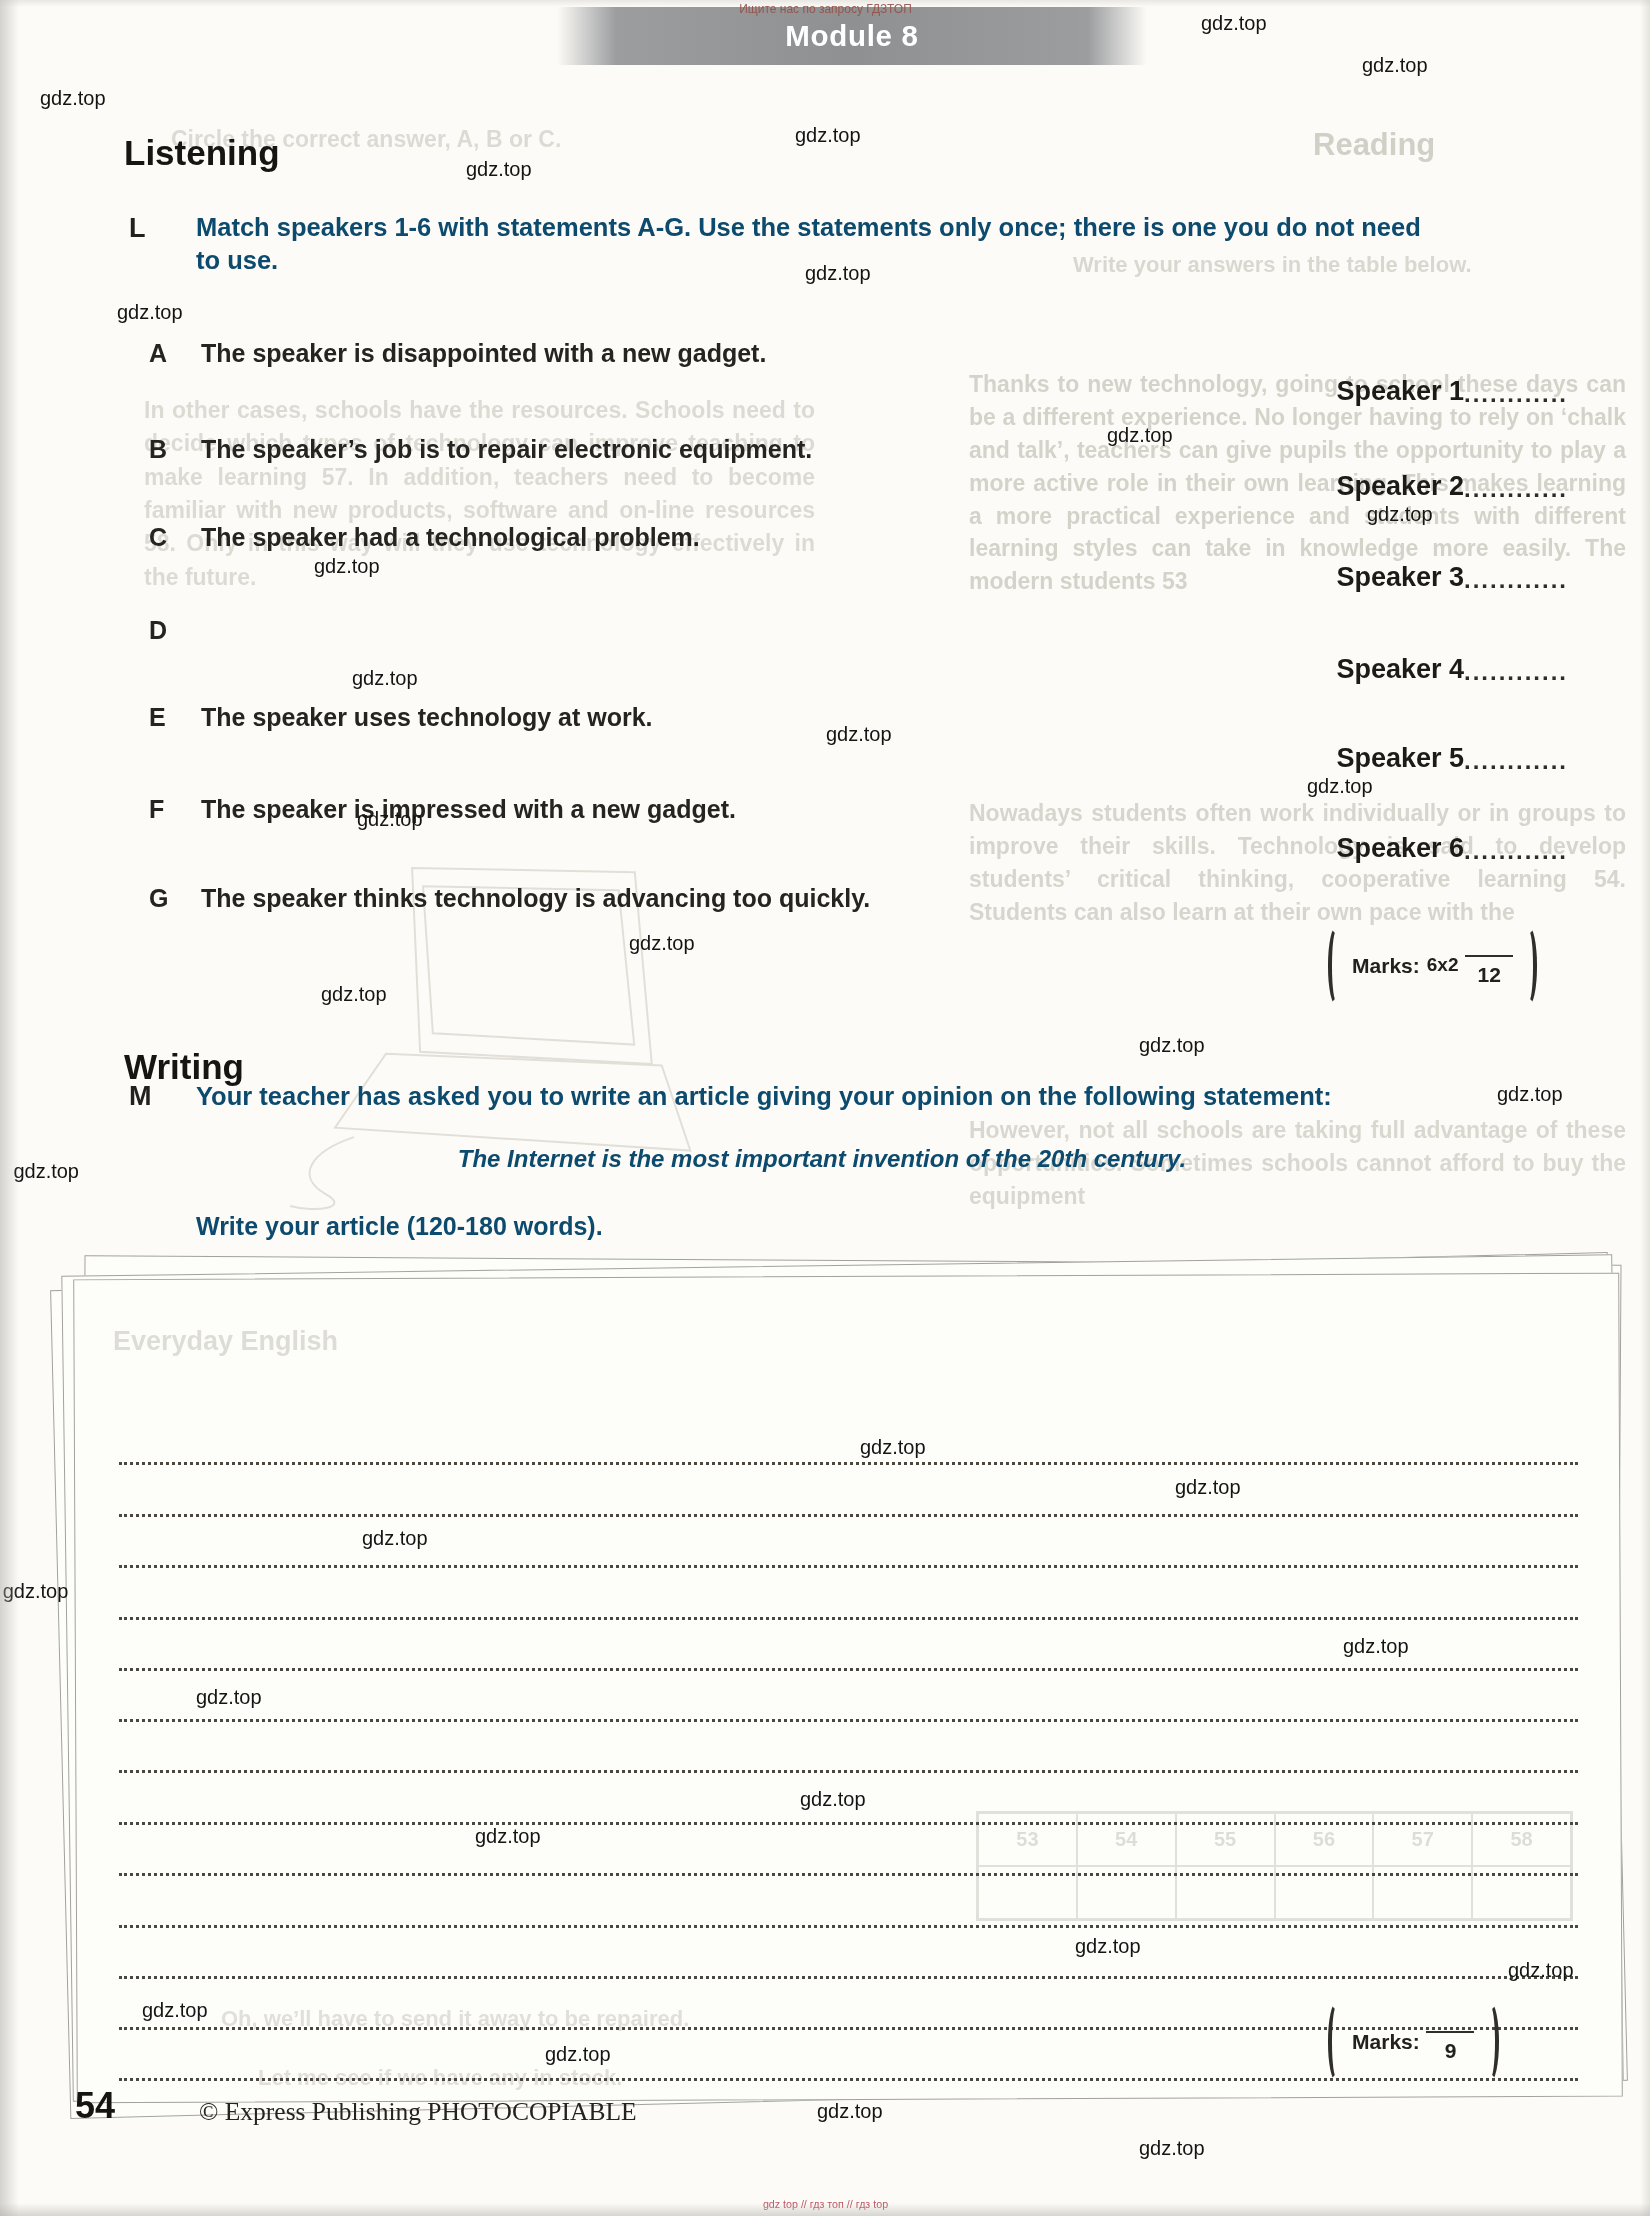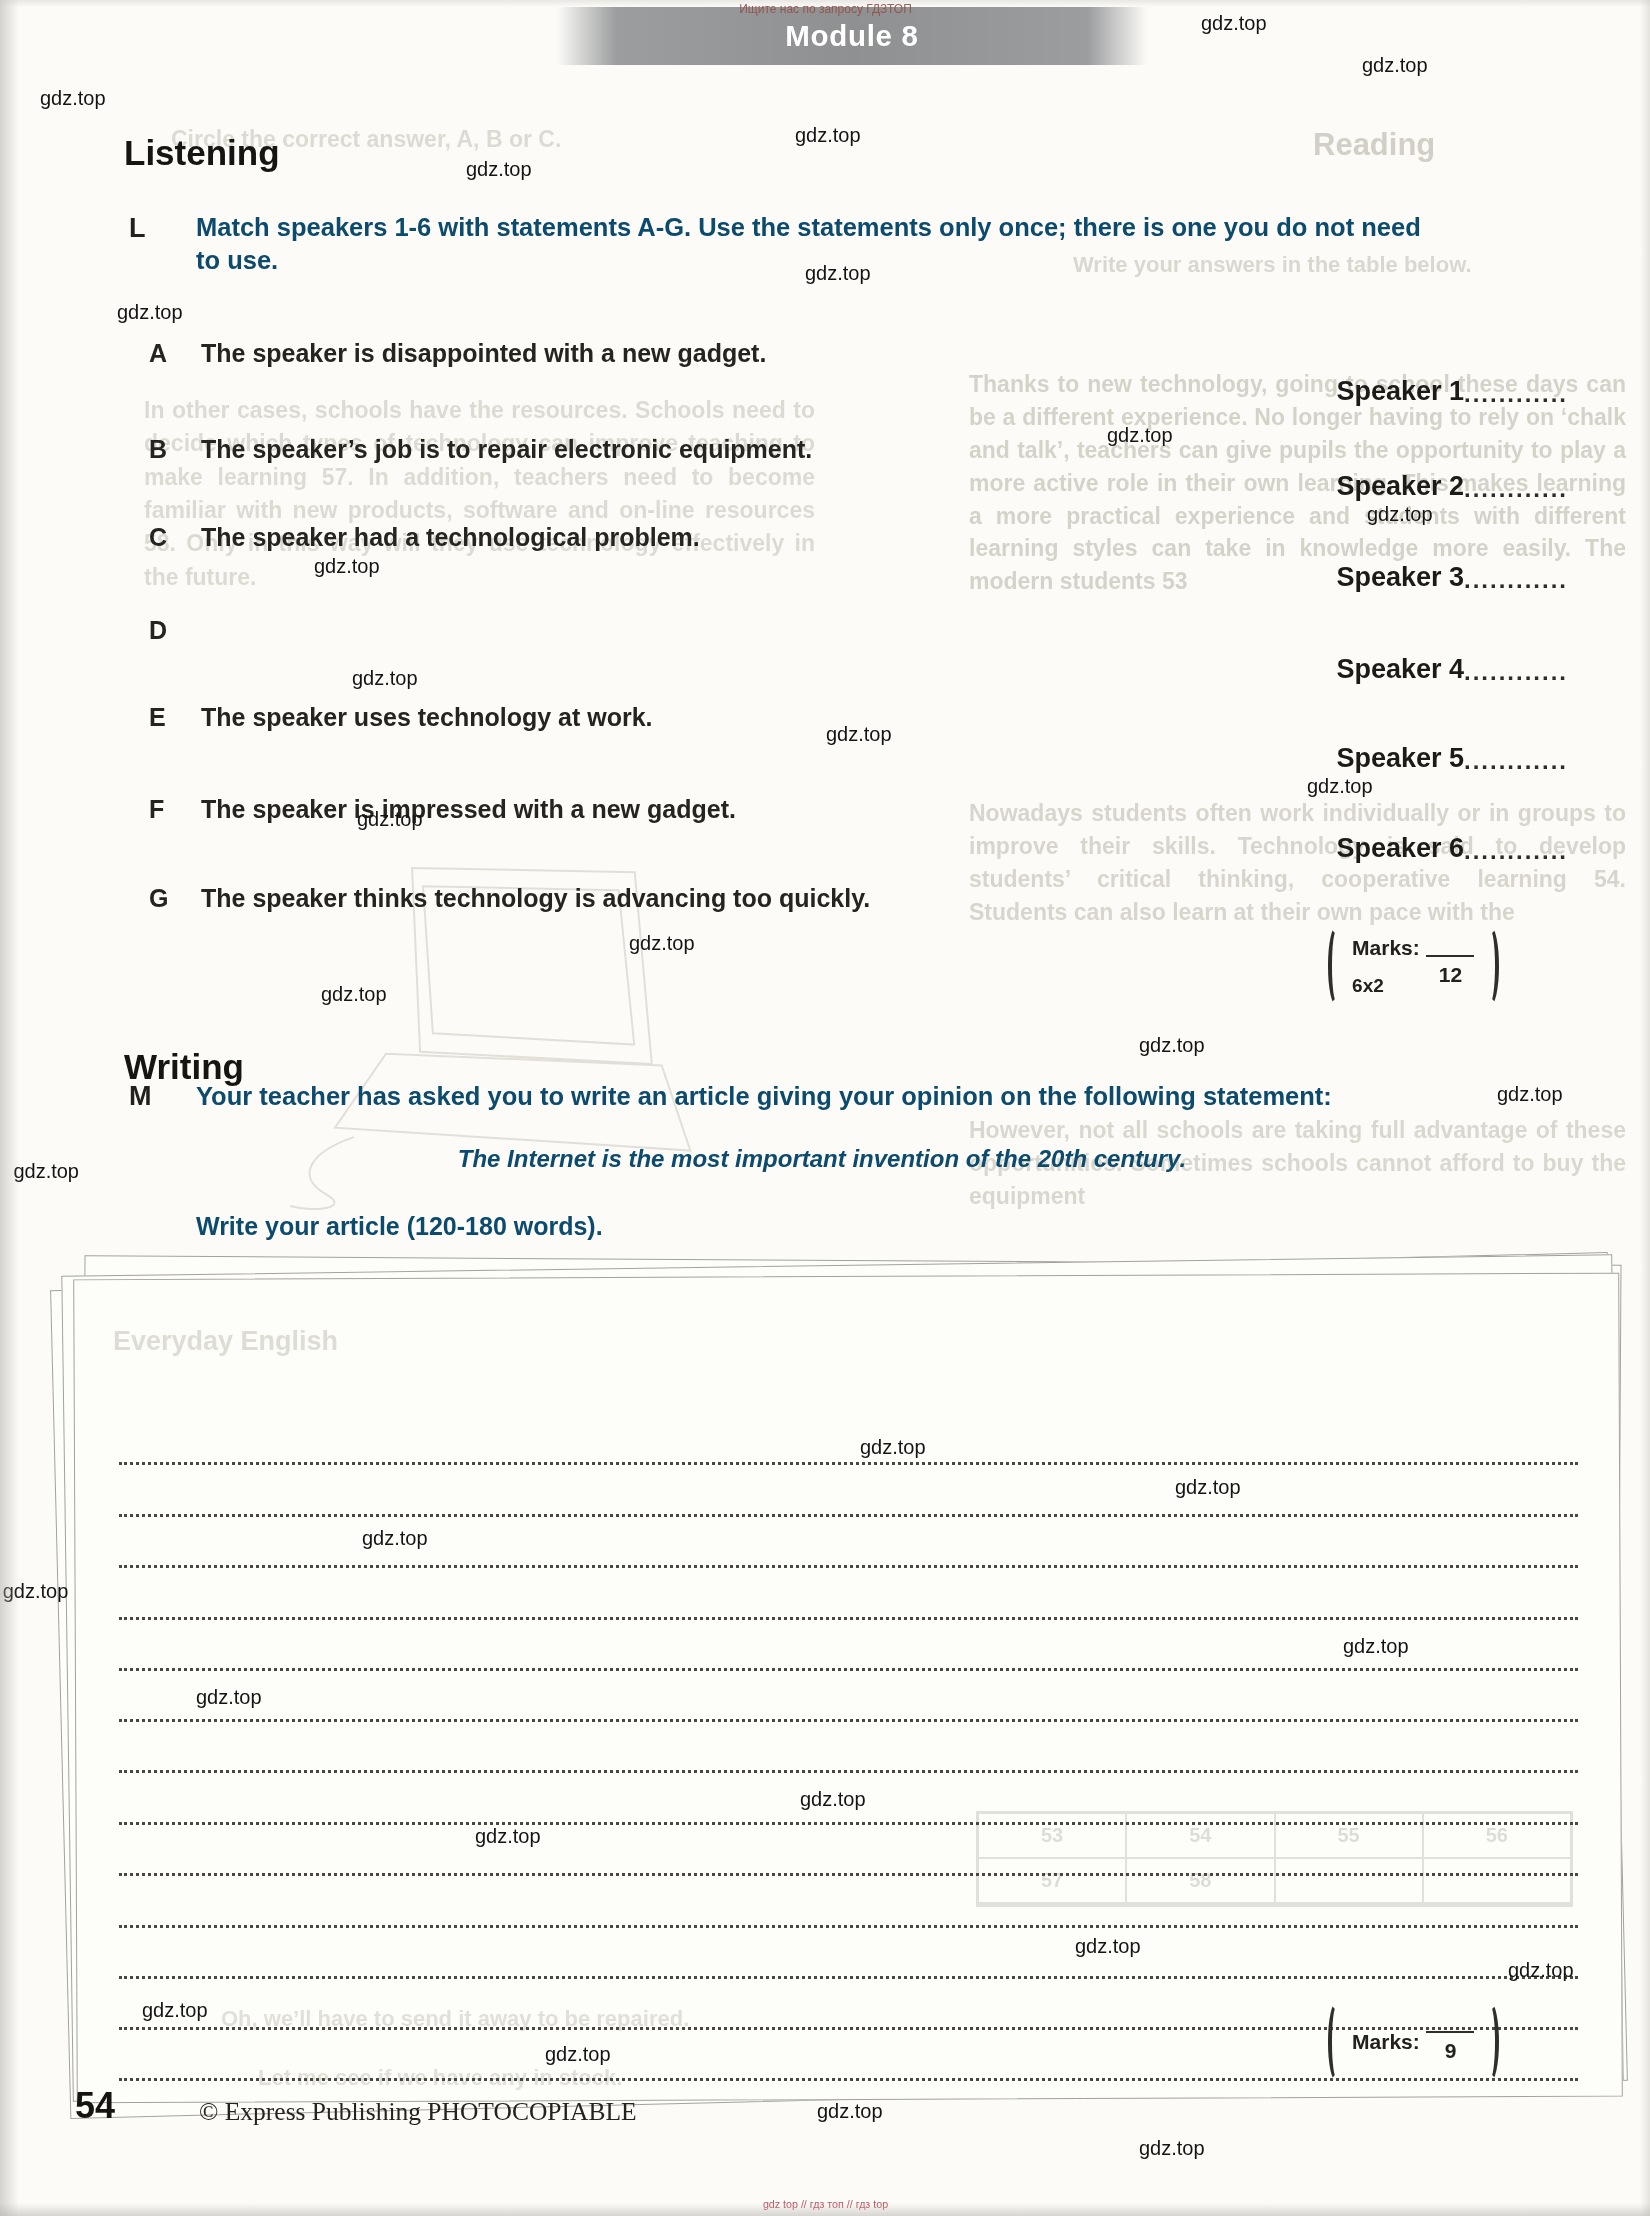--- a/index.html
+++ b/index.html
@@ -25,22 +25,22 @@
     color:#ffffff; font-size:29.5px; font-weight:700; letter-spacing:0.7px;
   }
 
   .tiny-note { position:absolute; left:0; width:100%; text-align:center; z-index:6; }
   .top-note    { top:2px;  font-size:12px; color:#96564f; }
   .bottom-note { top:2198px; font-size:10.7px; color:#c05665; }
 
   
   .bleed { position:absolute; z-index:2; color:#6f6d57; font-weight:600; text-align:justify; pointer-events:none; }
   .bleed-h { font-weight:700; text-align:left; }
-  .bleed-table { position:absolute; z-index:2; left:976px; top:1811px; width:597px; height:96px;
-    display:grid; grid-template-columns:repeat(4,1fr); grid-template-rows:1fr 1fr;
+  .bleed-table { position:absolute; z-index:2; left:976px; top:1811px; width:597px; height:110px;
+    display:grid; grid-template-columns:repeat(6,1fr); grid-template-rows:1fr 1fr;
     border:2px solid #55543f; opacity:.16; pointer-events:none; }
   .bleed-table .cell { border:1.3px solid #55543f; display:flex; align-items:center; justify-content:center;
     font-size:20px; font-weight:700; color:#3c3b2a; }
   .laptop-sketch { position:absolute; z-index:2; left:288px; top:842px; opacity:.22; transform:rotate(8deg); pointer-events:none; }
 
   
   .sec-heading { position:absolute; z-index:4; font-size:35px; font-weight:700; color:#161512; }
   .ex-letter { position:absolute; z-index:4; font-size:27px; font-weight:700; }
   .instructions { position:absolute; z-index:4; font-size:25.5px; font-weight:700; line-height:1.28; color:#0c4a6e; }
 
@@ -50,21 +50,21 @@
   .speaker-row { position:absolute; z-index:4; left:1010px; width:558px; display:flex;
     justify-content:flex-end; align-items:flex-end; }
   .speaker-label { font-size:27px; font-weight:700; color:#1d1b18; }
   .answer-dots { font-size:24px; font-weight:700; letter-spacing:2px; color:#2e2c29; line-height:1.1; }
 
   
   .marks { position:absolute; z-index:5; display:flex; align-items:center; gap:6.7px; }
   .paren-l, .paren-r { width:17.4px; height:80px; border:4px solid transparent; border-radius:50%; flex:none; }
   .paren-l { border-left-color:#2f2e2b; }
   .paren-r { border-right-color:#2f2e2b; }
-  .marks-col { display:flex; flex-direction:column; gap:15px; }
+  .marks-col { display:flex; gap:7px; }
   .marks-label { font-size:21px; font-weight:700; }
   .marks-mult  { font-size:19px; font-weight:600; }
   .marks-frac { display:flex; flex-direction:column; align-items:center; gap:5.4px; padding-top:9.4px; }
   .marks-bar { width:48px; height:2.7px; background:#2f2e2b; }
   .marks-total { font-size:21px; font-weight:700; }
 
   
   .sheet { position:absolute; z-index:1; background:#fdfdfa; border:1.3px solid #a3a19b; }
   .sheet-b3 { left:60px;  top:1271px; width:1558px; height:829px; transform:rotate(-1.4deg); }
   .sheet-b2 { left:82px; top:1260px; width:1537px; height:826px; transform:rotate(0.35deg); }

